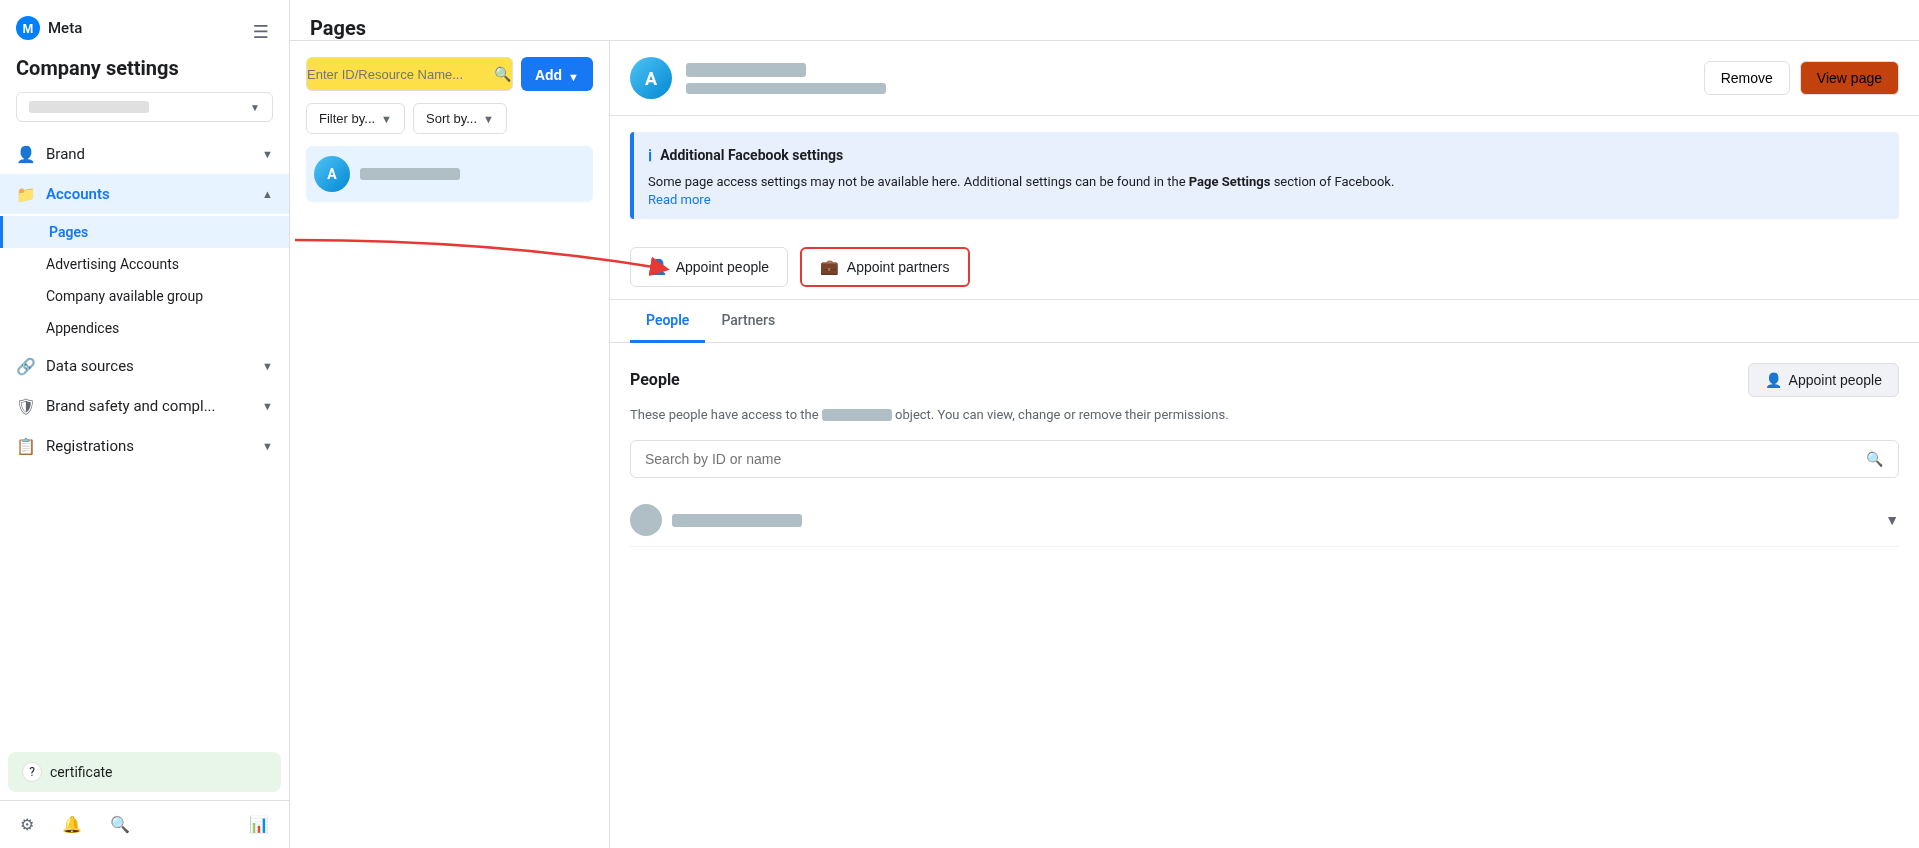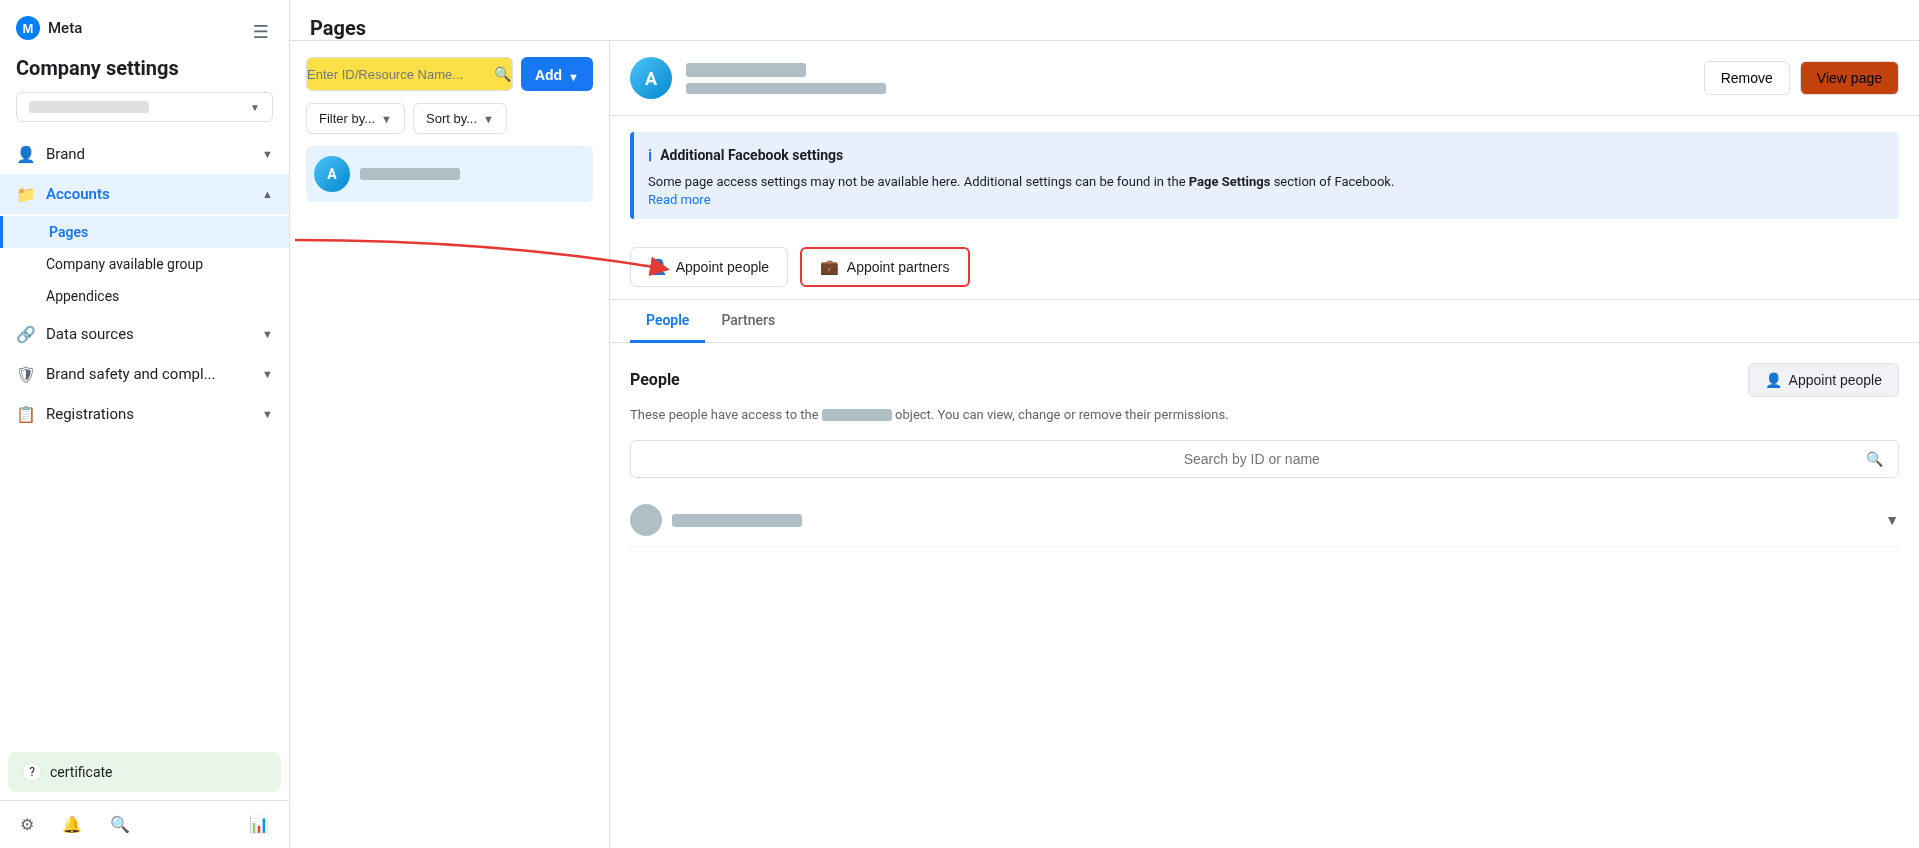--- a/index.html
+++ b/index.html
@@ -132,20 +132,23 @@
       <span class="icon">📁</span>
       <span>Accounts</span>
       <span class="chevron">▲</span>
     </div>
 
     <div class="nav-section accounts-section">
       <div class="sub-item active">
         <span>Pages</span>
       </div>
       <div class="sub-item">
+        <span>Advertising Accounts</span>
+      </div>
+      <div class="sub-item">
         <span>Company available group</span>
       </div>
       <div class="sub-item">
         <span>Appendices</span>
       </div>
     </div>
 
     <div class="nav-item">
       <span class="icon">🔗</span>
       <span>Data sources</span>
@@ -273,21 +276,21 @@
             <span>Appoint people</span>
           </button>
         </div>
         <p class="people-desc">
           <span>These people have access to the</span>
           <span class="blur-word"></span>
           <span>object. You can view, change or remove their permissions.</span>
         </p>
 
         <div class="search-people">
-          <input style="border: none; outline: none; flex: 1 1 0%; font-size: 14px; color: #7f1d1d; background: transparent; width: 100%; text-align: center;" placeholder="Search by ID or name">
+          <input style="border: none; outline: none; flex: 1 1 0%; font-size: 14px; color: #7f1d1d; background: transparent; width: 100%;" placeholder="Search by ID or name">
           <span class="search-icon">🔍</span>
         </div>
 
         <div class="person-row">
           <div class="person-avatar"></div>
           <div class="person-name-blur"></div>
           <span class="person-expand">▼</span>
         </div>
       </div>
     </div>

